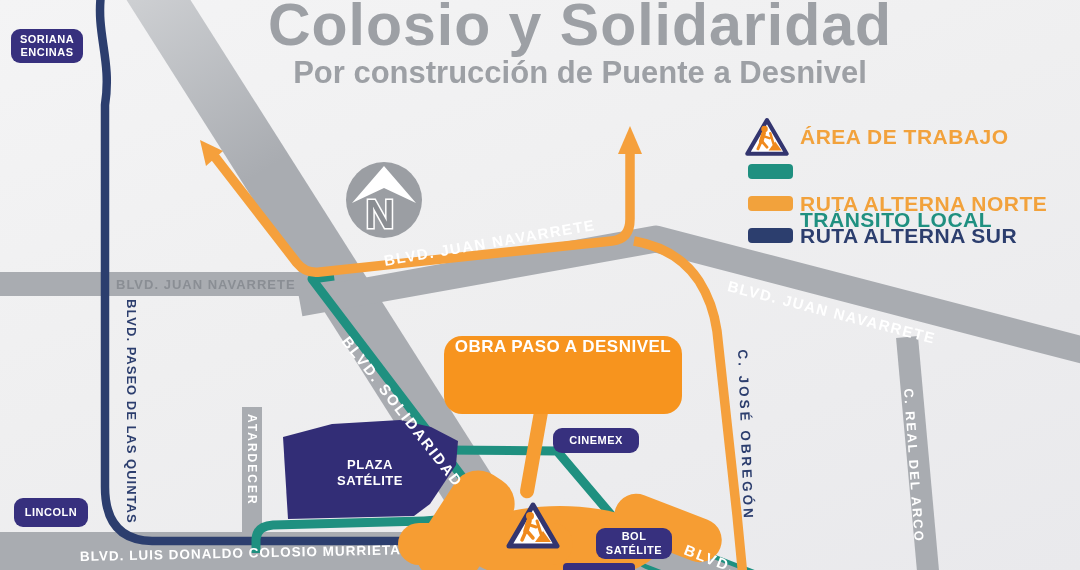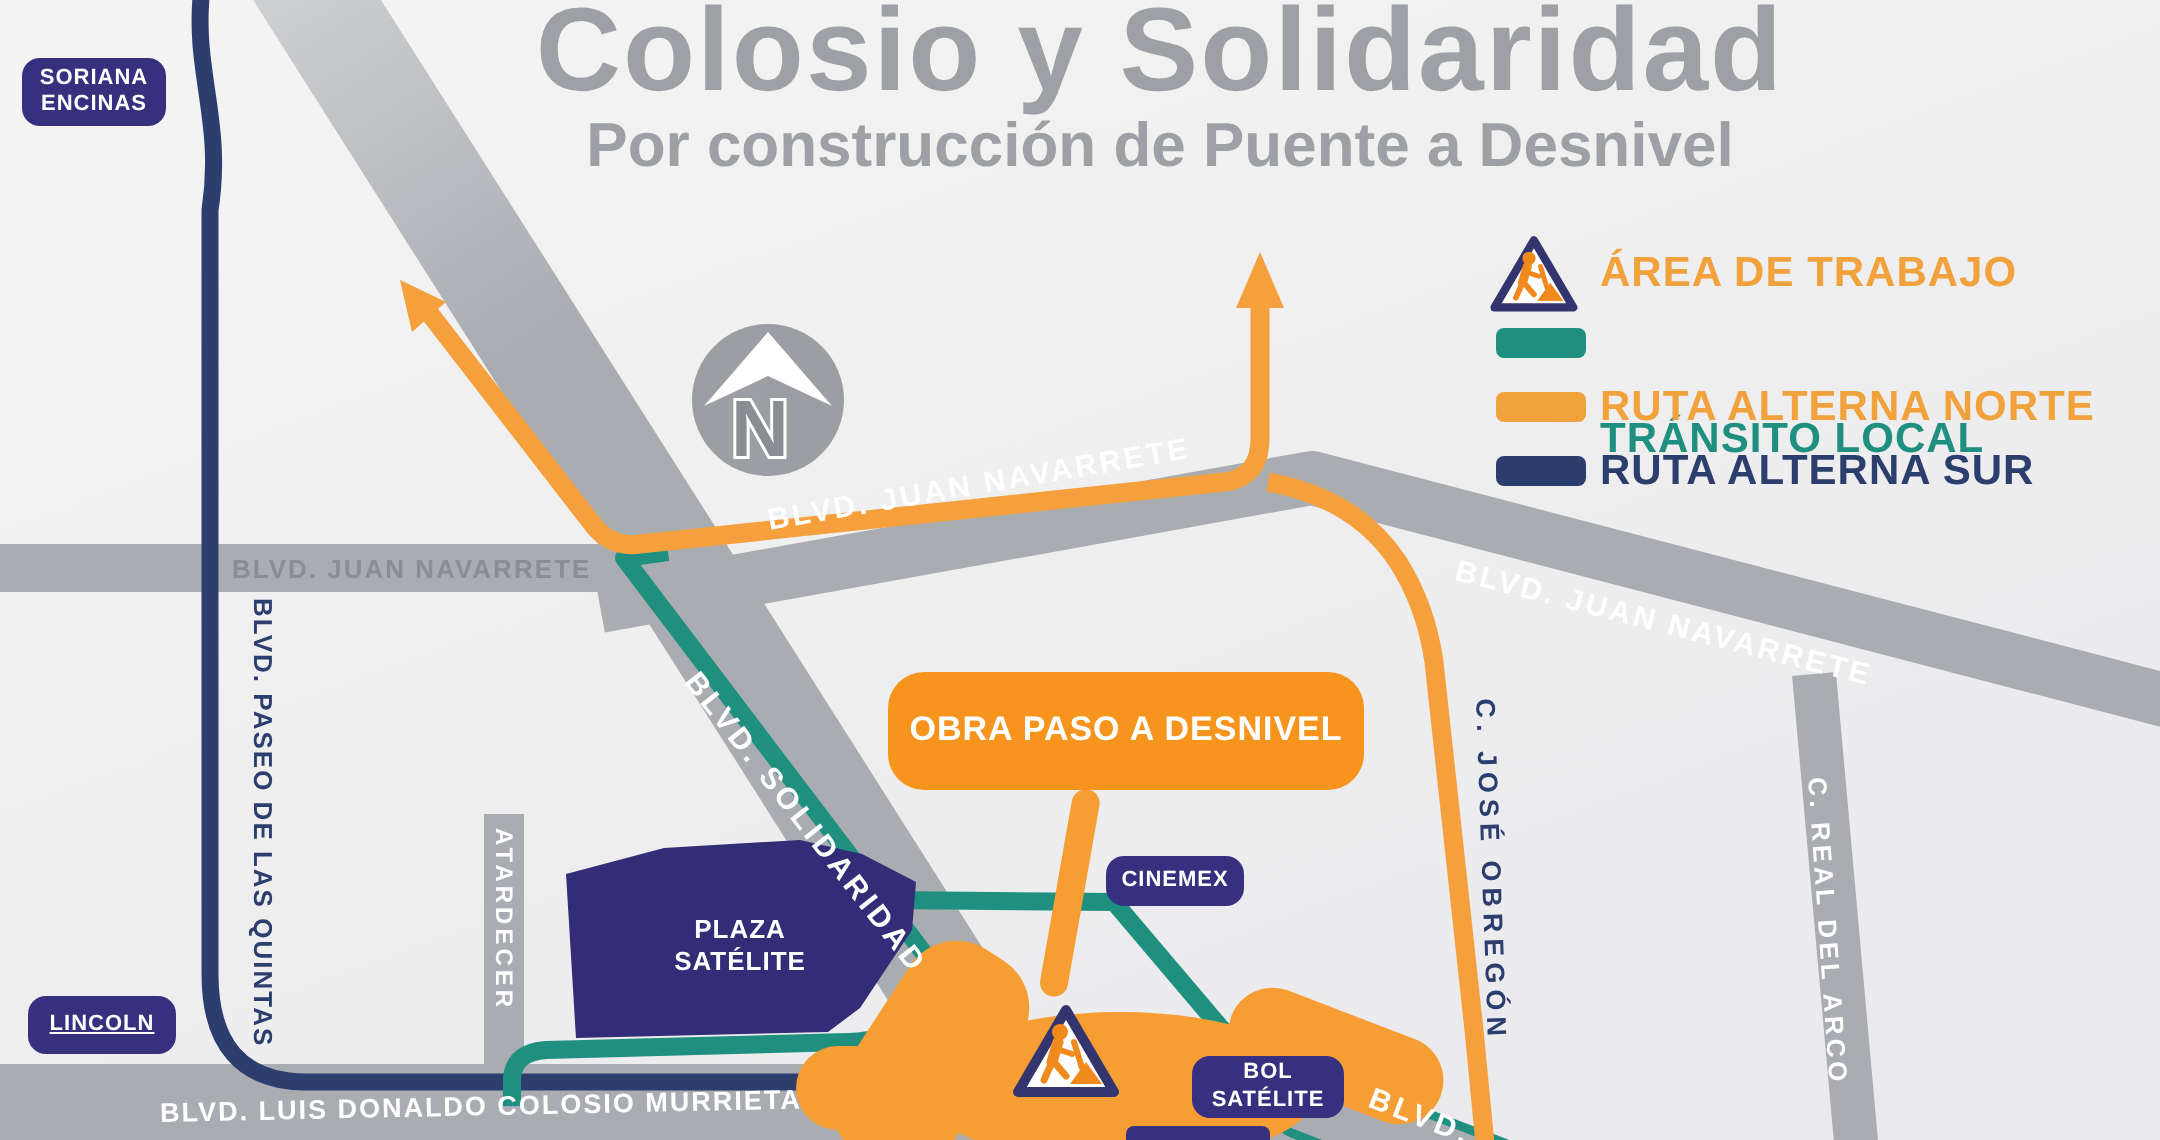--- a/index.html
+++ b/index.html
@@ -13,23 +13,23 @@
     font-size:59px;color:#9da0a5;letter-spacing:1px;white-space:nowrap;}
   .page-subtitle{left:140px;top:55px;width:880px;text-align:center;
     font-size:31px;color:#9da0a5;white-space:nowrap;}
   .legend-label{font-size:21px;letter-spacing:.5px;white-space:nowrap;}
   .legend-bar{width:45px;height:15px;border-radius:4px;}
   .place-box{background:#37307e;color:#fff;border-radius:9px;
     display:flex;align-items:center;justify-content:center;text-align:center;
     font-size:11px;line-height:1.2;letter-spacing:.5px;padding:4px 6px;box-sizing:border-box;}
   .road-label{color:#fff;font-size:15px;letter-spacing:1.5px;white-space:nowrap;transform-origin:0 50%;}
   .road-label.v{transform-origin:0 0;}
-  .callout{left:444px;top:336px;width:238px;height:59px;background:#f7941e;border-radius:18px;
+  .callout{left:444px;top:336px;width:238px;height:78px;background:#f7941e;border-radius:18px;
     color:#fff;text-align:center;font-size:17px;line-height:1.3;
-    display:flex;flex-direction:column;justify-content:center;letter-spacing:.5px;}
+    display:flex;justify-content:center;letter-spacing:.5px;}
   .plaza-label{left:318px;top:457px;width:80px;text-align:center;color:#fff;
     font-size:13px;line-height:1.25;letter-spacing:.5px;margin-left:12px;}
 </style>
 </head>
 <body>
 
 <div class="stage">
 
   <svg class="abs" width="1080" height="570" viewBox="0 0 1080 570" style="left:0;top:0">
     <defs>
@@ -116,22 +116,22 @@
   <div class="abs road-label" style="left:728px;top:277px;transform:rotate(14.3deg);">BLVD. JUAN NAVARRETE</div>
   <div class="abs road-label v" style="left:352px;top:333px;letter-spacing:2px;transform:rotate(52deg);">BLVD. SOLIDARIDAD</div>
   <div class="abs road-label v" style="left:139px;top:299px;font-size:13px;letter-spacing:1px;color:#2c3e6e;transform:rotate(90deg);">BLVD. PASEO DE LAS QUINTAS</div>
   <div class="abs road-label v" style="left:259px;top:414px;font-size:12px;letter-spacing:2px;transform:rotate(90deg);">ATARDECER</div>
   <div class="abs road-label v" style="left:750px;top:349px;font-size:13.5px;letter-spacing:3px;color:#2c3e6e;transform:rotate(88deg);">C. JOSÉ OBREGÓN</div>
   <div class="abs road-label v" style="left:916px;top:388px;font-size:13px;letter-spacing:2px;transform:rotate(86deg);">C. REAL DEL ARCO</div>
   <div class="abs road-label" style="left:80px;top:549px;font-size:13.5px;letter-spacing:1px;transform:rotate(-1.2deg);">BLVD. LUIS DONALDO COLOSIO MURRIETA</div>
   <div class="abs road-label v" style="left:688px;top:541px;letter-spacing:2px;transform:rotate(21deg);">BLVD.</div>
 
   <div class="abs place-box" style="left:11px;top:29px;width:72px;height:34px;">SORIANA ENCINAS</div>
-  <div class="abs place-box" style="left:14px;top:498px;width:74px;height:29px;text-decoration:underline;">LINCOLN</div>
-  <div class="abs place-box" style="left:553px;top:428px;width:69px;height:25px;">CINEMEX</div>
+  <div class="abs place-box" style="left:14px;top:498px;width:74px;height:29px;">LINCOLN</div>
+  <div class="abs place-box" style="left:553px;top:428px;width:86px;height:25px;">CINEMEX</div>
   <div class="abs place-box" style="left:596px;top:487px;width:76px;height:31px;margin-top:41px;">BOL SATÉLITE</div>
   <div class="abs plaza-label">PLAZA SATÉLITE</div>
 
   <div class="abs callout">
     <div>OBRA PASO A DESNIVEL</div>
   </div>
 
 </div>
 
 </body></html>

